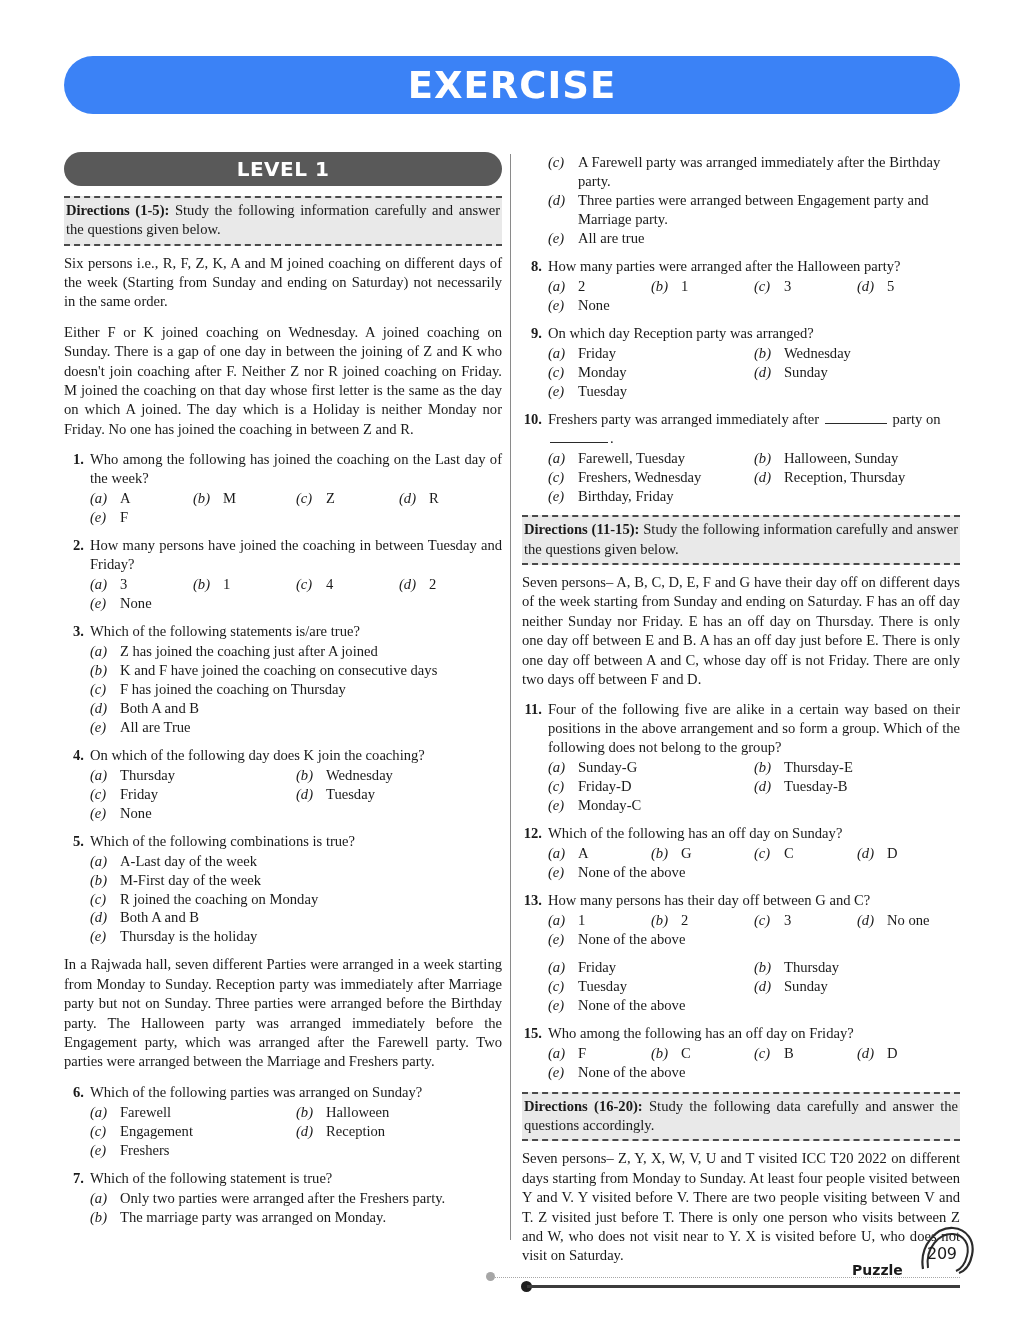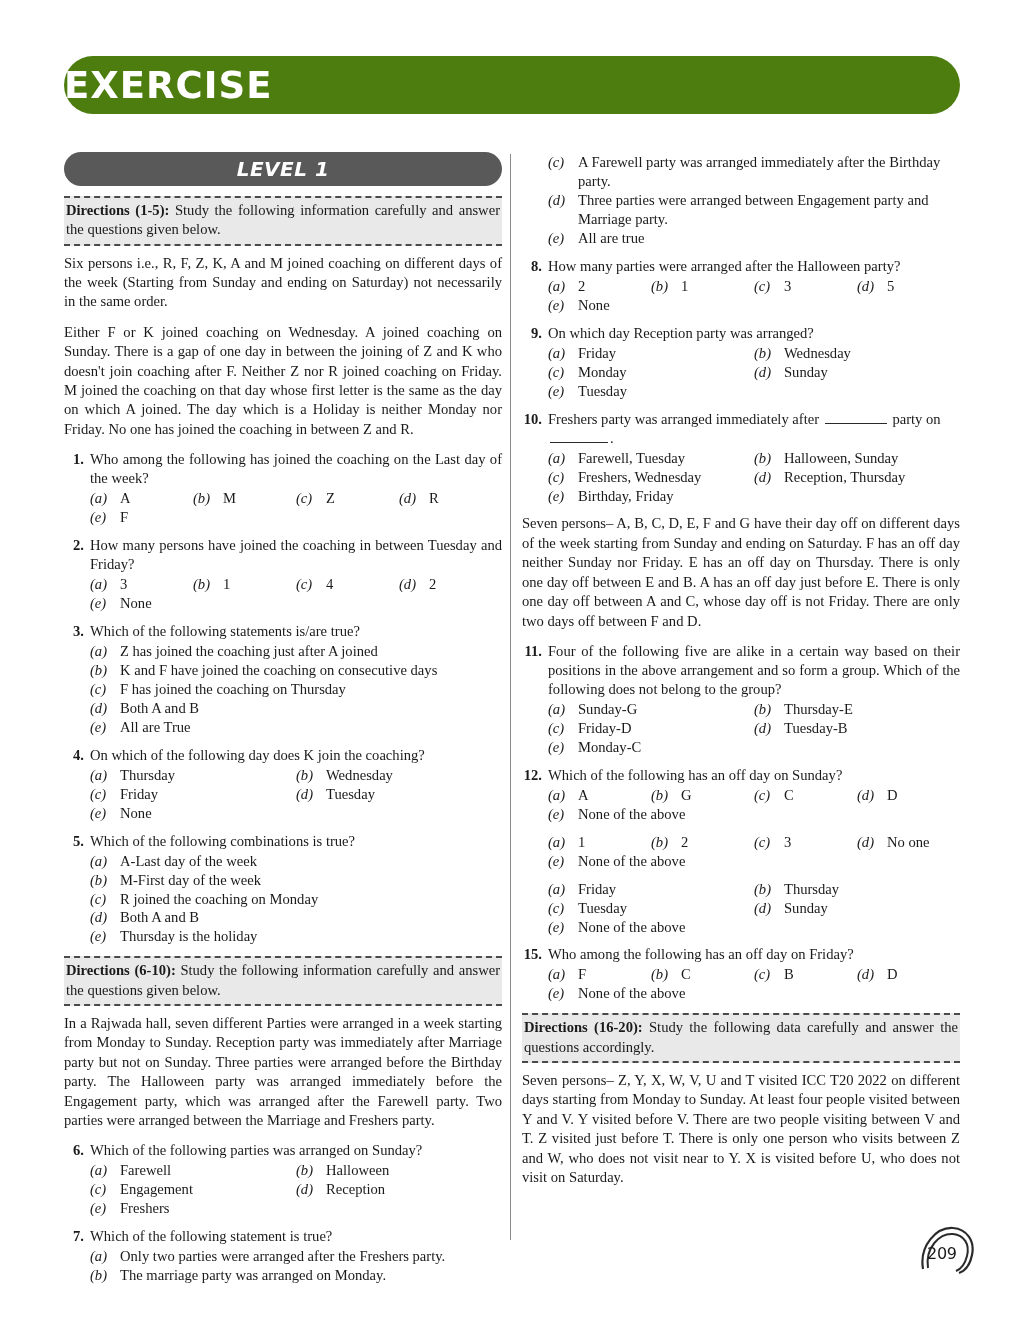--- a/index.html
+++ b/index.html
@@ -23,24 +23,25 @@
     height: 1322px;
   }
 
   
   .exercise-banner {
     position: absolute;
     left: 64px;
     top: 56px;
     width: 896px;
     height: 58px;
-    background: #4d7c0f;
+    background: #3b82f6;
     border-radius: 29px;
     display: flex;
     align-items: center;
+    justify-content: center;
   }
   .exercise-banner .title {
     color: #ffffff;
     font-family: "DejaVu Sans", sans-serif;
     font-weight: bold;
     font-size: 37px;
     letter-spacing: 1px;
     line-height: 1;
   }
 
@@ -55,21 +56,20 @@
     justify-content: center;
     margin: 0 0 9px 0;
   }
   .level-pill .label {
     color: #ffffff;
     font-family: "DejaVu Sans", sans-serif;
     font-weight: bold;
     font-size: 20px;
     letter-spacing: 0.5px;
     line-height: 1;
-    font-style: italic;
   }
 
   
   .columns {
     position: absolute;
     left: 64px;
     top: 152px;
     width: 896px;
   }
   .col {
@@ -437,23 +437,20 @@
               <div class="opt-row">
                 <div class="opt">
                   <span class="lt">(e)</span>
                   <span class="ov">Thursday is the holiday</span>
                 </div>
               </div>
             </div>
           </div>
         </div>
 
-      <div class="directions">
-        <b>Directions (6-10):</b><span> Study the following information carefully and answer the questions given below.</span>
-      </div>
 
       <p class="para">In a Rajwada hall, seven different Parties were arranged in a week starting from Monday to Sunday. Reception party was immediately after Marriage party but not on Sunday. Three parties were arranged before the Birthday party. The Halloween party was arranged immediately before the Engagement party, which was arranged after the Farewell party. Two parties were arranged between the Marriage and Freshers party.</p>
 
       <div id="left-q2">
           <div class="q">
             <div class="q-head">
               <span class="q-num">6.</span>
               <span class="q-text">Which of the following parties was arranged on Sunday?</span>
             </div>
             <div class="opts grid2">
@@ -635,20 +632,23 @@
               <div class="opt-row single">
                 <div class="opt">
                   <span class="lt">(e)</span>
                   <span class="ov">Birthday, Friday</span>
                 </div>
               </div>
             </div>
           </div>
       </div>
 
+      <div class="directions">
+        <b>Directions (11-15):</b><span> Study the following information carefully and answer the questions given below.</span>
+      </div>
 
       <p class="para">Seven persons– A, B, C, D, E, F and G have their day off on different days of the week starting from Sunday and ending on Saturday. F has an off day neither Sunday nor Friday. E has an off day on Thursday. There is only one day off between E and B. A has an off day just before E. There is only one day off between A and C, whose day off is not Friday. There are only two days off between F and D.</p>
 
       <div id="right-q11">
           <div class="q">
             <div class="q-head">
               <span class="q-num">11.</span>
               <span class="q-text">Four of the following five are alike in a certain way based on their positions in the above arrangement and so form a group. Which of the following does not belong to the group?</span>
             </div>
             <div class="opts grid2">
@@ -706,20 +706,24 @@
               </div>
               <div class="opt-row single">
                 <div class="opt">
                   <span class="lt">(e)</span>
                   <span class="ov">None of the above</span>
                 </div>
               </div>
             </div>
           </div>
           <div class="q">
+            <div class="q-head">
+              <span class="q-num">13.</span>
+              <span class="q-text">How many persons has their day off between G and C?</span>
+            </div>
             <div class="opts grid4">
               <div class="opt-row">
                 <div class="opt">
                   <span class="lt">(a)</span>
                   <span class="ov">1</span>
                 </div>
                 <div class="opt">
                   <span class="lt">(b)</span>
                   <span class="ov">2</span>
                 </div>
@@ -806,20 +810,27 @@
 
       <div class="directions">
         <b>Directions (16-20):</b><span> Study the following data carefully and answer the questions accordingly.</span>
       </div>
 
       <p class="para">Seven persons– Z, Y, X, W, V, U and T visited ICC T20 2022 on different days starting from Monday to Sunday. At least four people visited between Y and V. Y visited before V. There are two people visiting between V and T. Z visited just before T. There is only one person who visits between Z and W, who does not visit near to Y. X is visited before U, who does not visit on Saturday.</p>
 
     </div>
   </div>
 
+  <div class="footer">
+    <div class="footer-dot-gray"></div>
+    <div class="footer-dotted"></div>
+    <div class="footer-dot-dark"></div>
+    <div class="footer-solid"></div>
+    <div class="footer-label">Puzzle</div>
+  </div>
 
   <div class="pagenum-wrap">
     <svg width="62" height="56" viewBox="0 0 62 56">
       <path d="M8 44 C 4 20, 22 2, 38 3 C 52 4, 60 16, 57 30 C 55 40, 50 46, 44 48" fill="none" stroke="#2b2b2b" stroke-width="2.2"></path>
       <path d="M13 43 C 10 22, 25 8, 38 9 C 49 10, 55 19, 52 31 C 50 39, 46 44, 41 46" fill="none" stroke="#2b2b2b" stroke-width="2"></path>
     </svg>
     <span class="pagenum">209</span>
   </div>
 
 </div>

